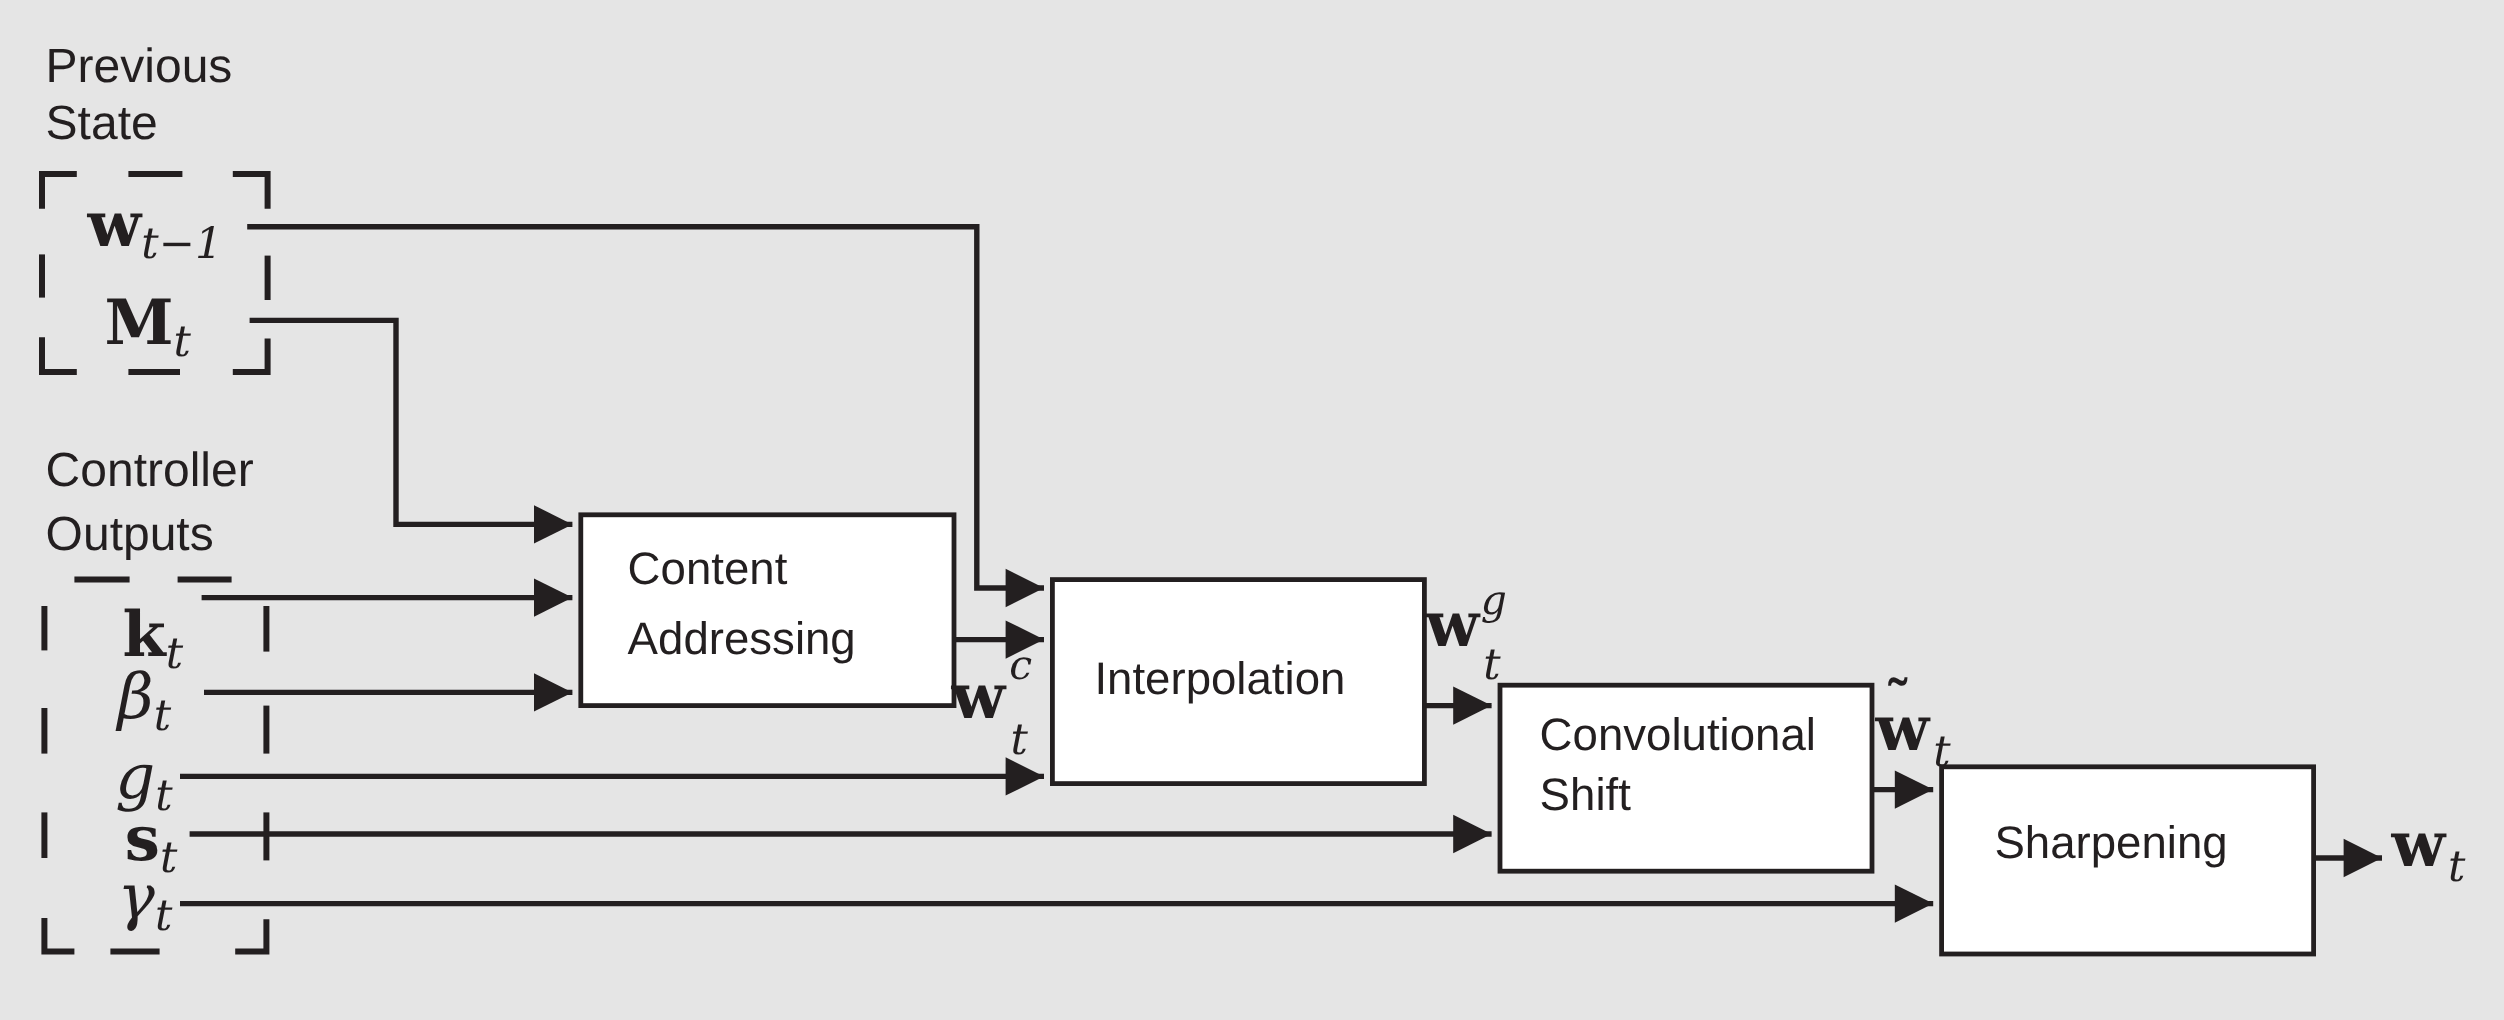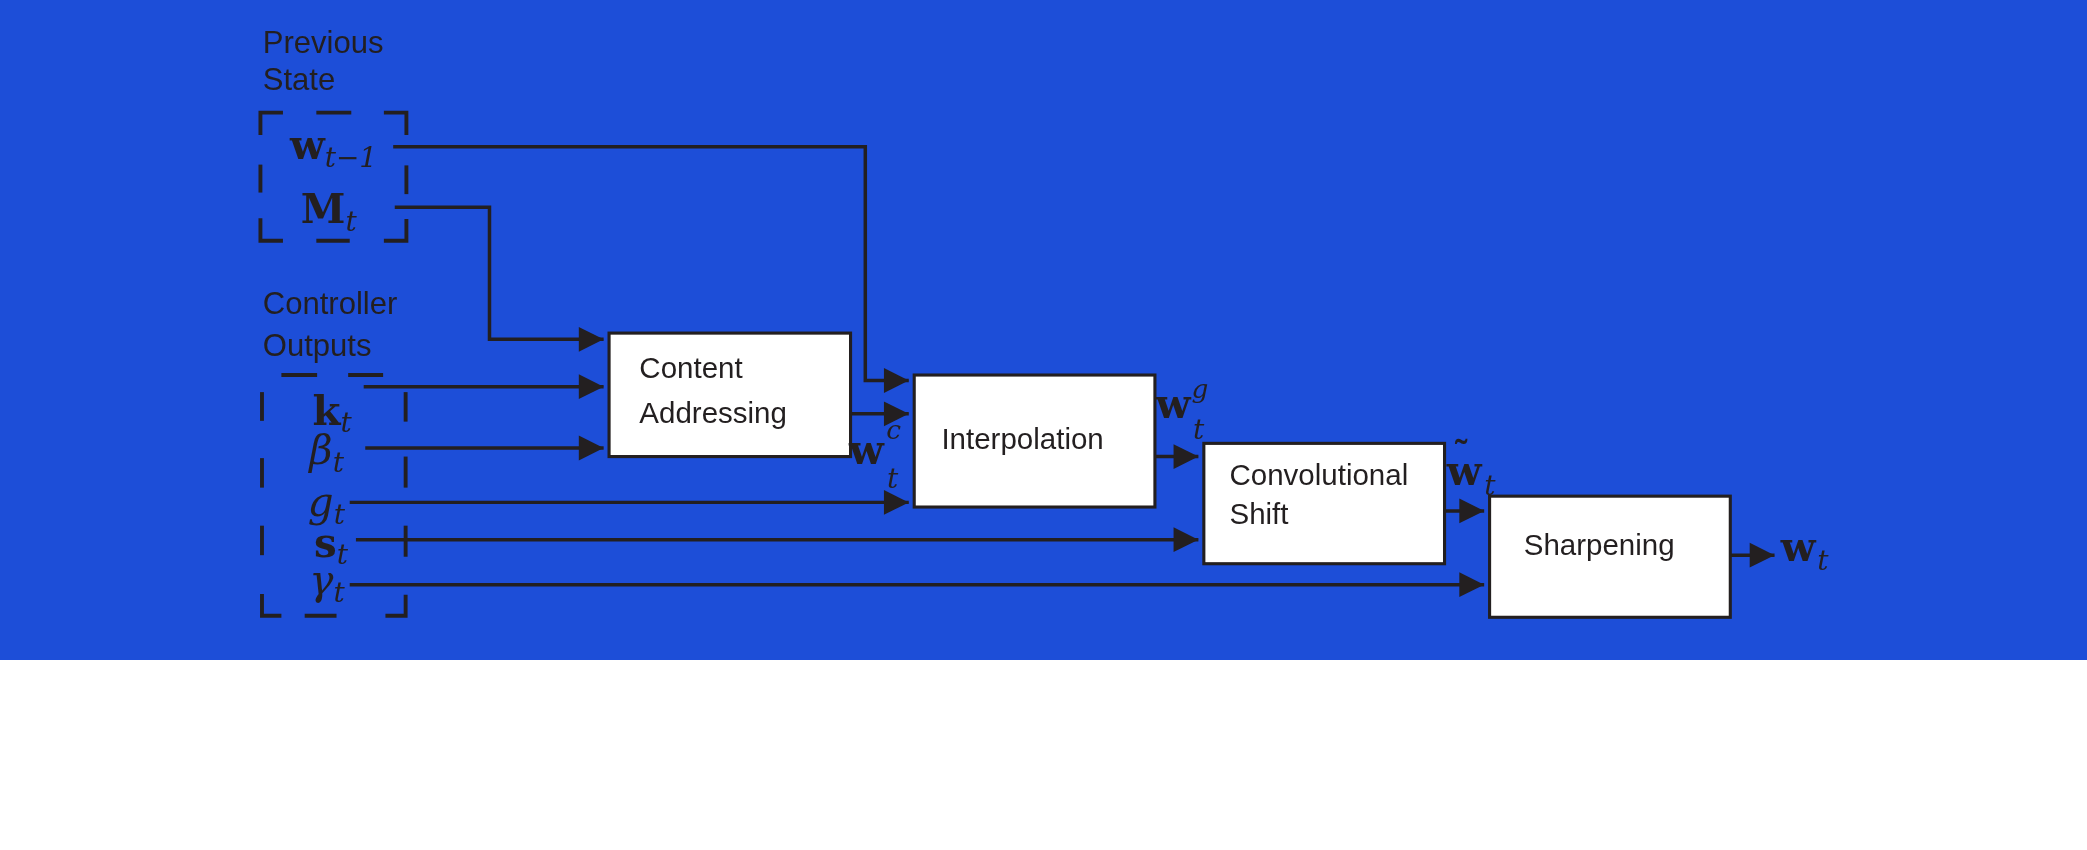--- a/index.html
+++ b/index.html
@@ -1,20 +1,20 @@
 <!DOCTYPE html>
 <html><head>
 <meta charset="utf-8">
 <style>
   html, body { margin: 0; padding: 0; background: #ffffff; }
   .canvas {
     position: relative;
     width: 2087px;
-    height: 660px;
-    background: #1d4ed8;
+    height: 850px;
+    background: #e5e5e5;
     font-family: "Liberation Sans", sans-serif;
   }
   svg { display: block; width: 100%; height: 100%; }
 
   
   .box   { fill: #ffffff; stroke: #231f20; stroke-width: 4; }
   .wire  { fill: none; stroke: #231f20; stroke-width: 4.5; }
   .dash  { fill: none; stroke: #231f20; stroke-width: 5; }
 
   

